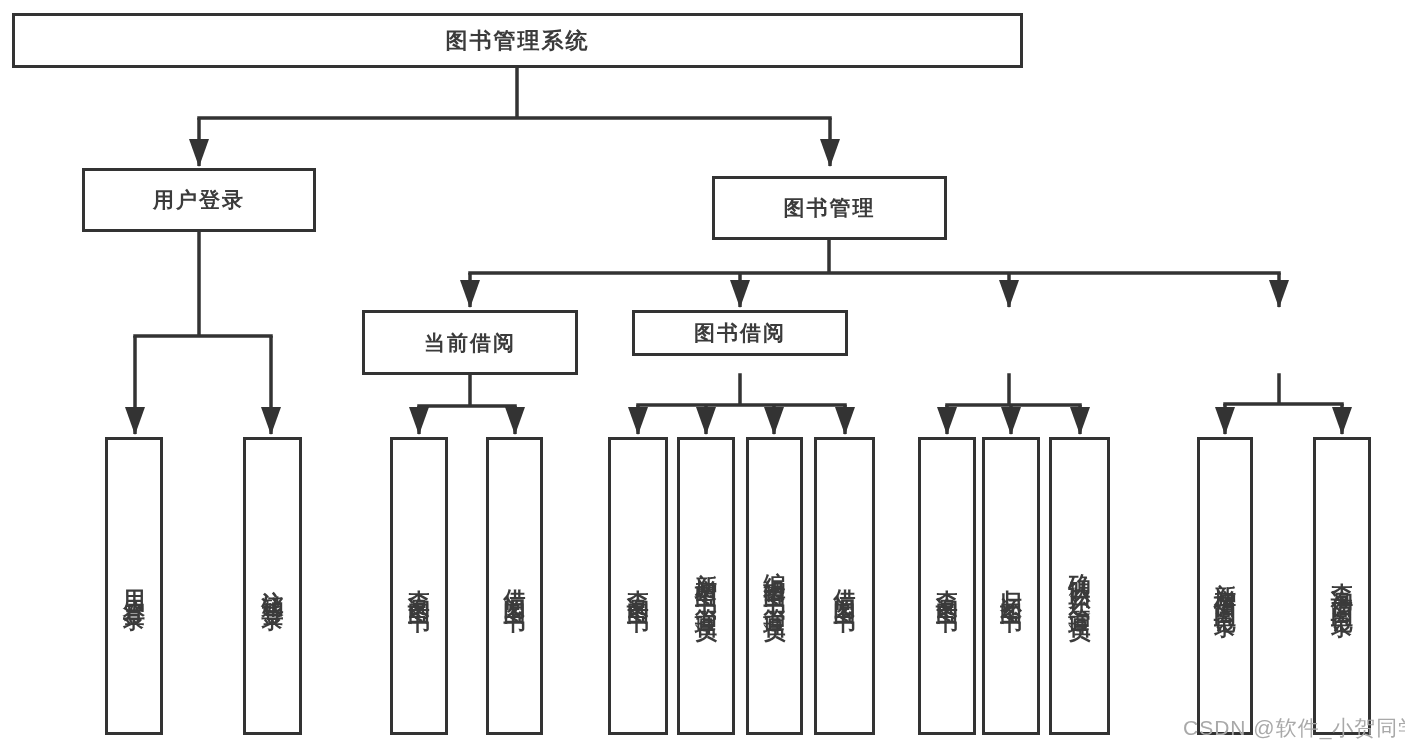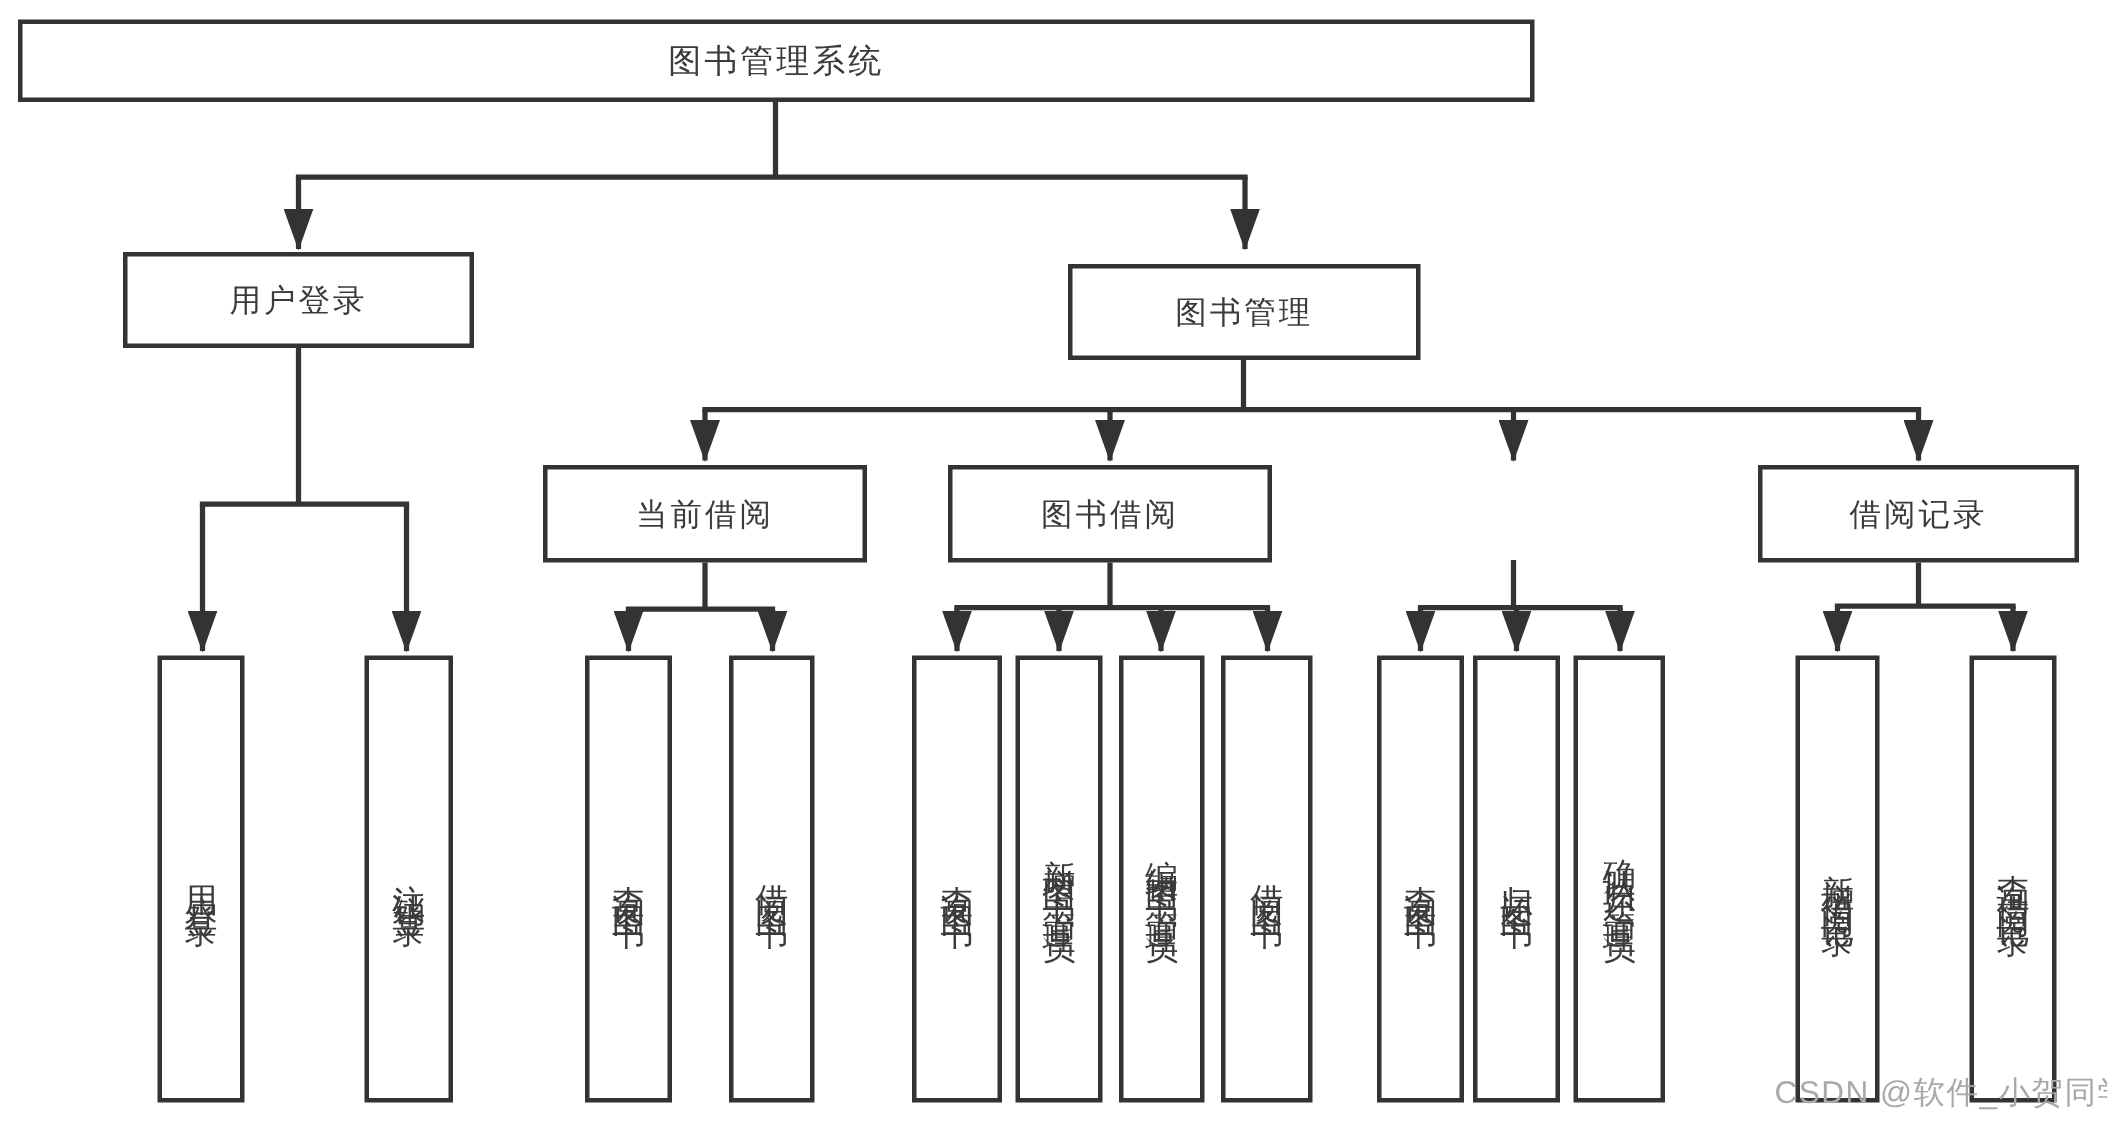--- a/index.html
+++ b/index.html
@@ -19,20 +19,21 @@
   .box {
     position: absolute;
     box-sizing: border-box;
     background: #ffffff;
     border: 3px solid #333333;
     color: #3b3b3b;
     display: flex;
     align-items: center;
     justify-content: center;
     z-index: 2;
+    font-weight: bold;
   }
   .h-label { font-size: 21px; letter-spacing: 2px; white-space: nowrap; }
   .root-label { font-size: 22px; letter-spacing: 2px; white-space: nowrap; }
   .v {
     writing-mode: vertical-rl;
     text-orientation: mixed;
   }
   .v-label {
     font-size: 22px;
     letter-spacing: 7px;
@@ -102,25 +103,22 @@
   <div class="box" style="left:82px; top:168px; width:234px; height:64px;">
     <span class="h-label">用户登录</span>
   </div>
   <div class="box" style="left:712px; top:176px; width:235px; height:64px;">
     <span class="h-label">图书管理</span>
   </div>
 
   <div class="box" style="left:362px; top:310px; width:216px; height:65px;">
     <span class="h-label">当前借阅</span>
   </div>
-  <div class="box" style="left:632px; top:310px; width:216px; height:65px;">
+  <div class="box" style="left:632px; top:310px; width:216px; height:46px;">
     <span class="h-label">图书借阅</span>
-  </div>
-  <div class="box" style="left:1172px; top:310px; width:214px; height:65px;">
-    <span class="h-label">借阅记录</span>
   </div>
 
   <div class="box v" style="left:105px; top:437px; width:58px; height:298px;">
     <span class="v-label">用户登录</span>
   </div>
   <div class="box v" style="left:243px; top:437px; width:59px; height:298px;">
     <span class="v-label">注销登录</span>
   </div>
 
   <div class="box v" style="left:390px; top:437px; width:58px; height:298px;">

